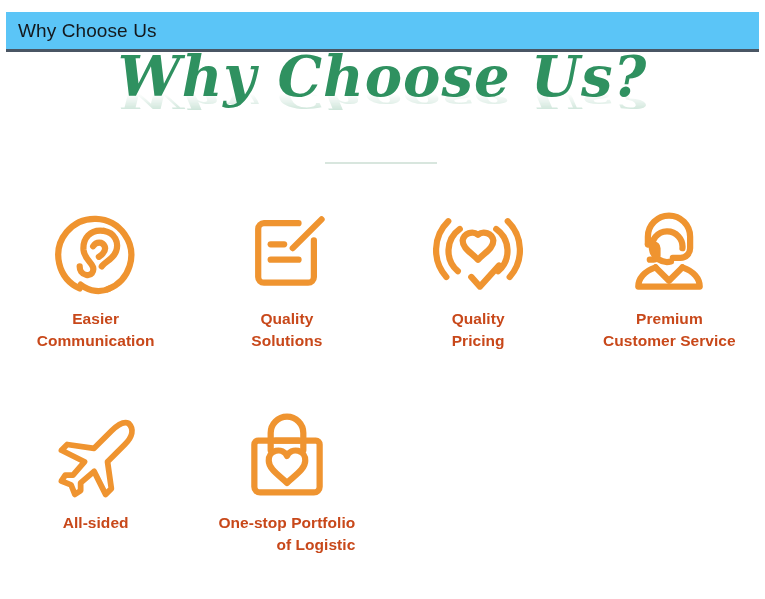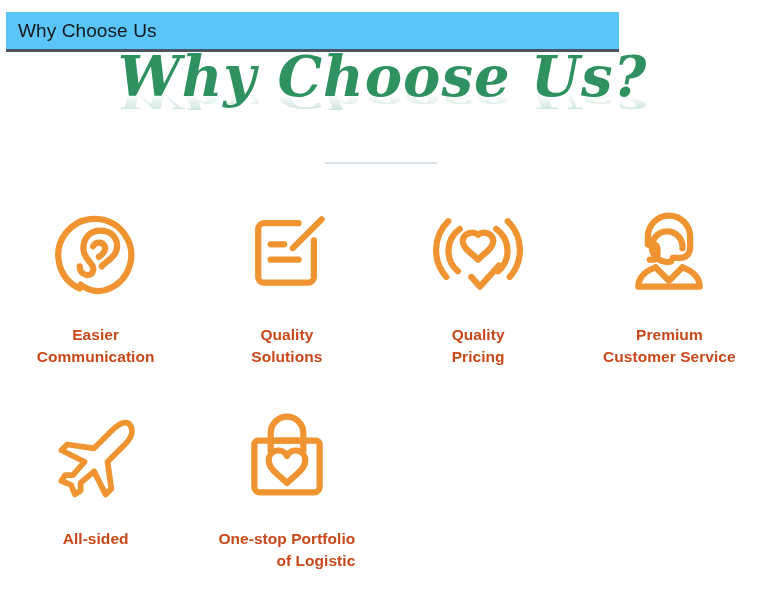--- a/index.html
+++ b/index.html
@@ -4,21 +4,21 @@
 <style>
   html,body{margin:0;padding:0;}
   body{
     width:765px;height:599px;overflow:hidden;background:#ffffff;
     font-family:"Liberation Sans","DejaVu Sans",sans-serif;
   }
   .page{position:relative;width:765px;height:599px;}
 
   
   .titlebar{
-    position:absolute;left:6px;top:12px;width:613px;height:40px;
+    position:absolute;left:6px;top:12px;width:753px;height:40px;
     background:#5bc5f7;border-bottom:3px solid #4a5664;
     display:flex;align-items:center;box-sizing:border-box;
   }
   .titlebar-text{
     font-size:19px;color:#14181c;padding-left:12px;letter-spacing:.1px;
     white-space:nowrap;
   }
 
   
   .wordmark-wrap{
@@ -49,21 +49,21 @@
   }
 
   
   .grid{
     position:absolute;left:0;top:196px;width:765px;
     display:grid;grid-template-columns:repeat(4,1fr);
     row-gap:14px;
   }
   .cell{
     display:flex;flex-direction:column;align-items:center;
-    justify-content:flex-start;height:190px;gap:16px;
+    justify-content:flex-start;height:190px;
   }
   .icon-box{
     height:112px;display:flex;align-items:center;justify-content:center;
   }
   .label{
     text-align:center;font-weight:700;font-size:15.5px;line-height:1.42;
     color:#c8481a;letter-spacing:.05px;
   }
   .label .l2{display:block;text-align:right;}
   svg{display:block;}

